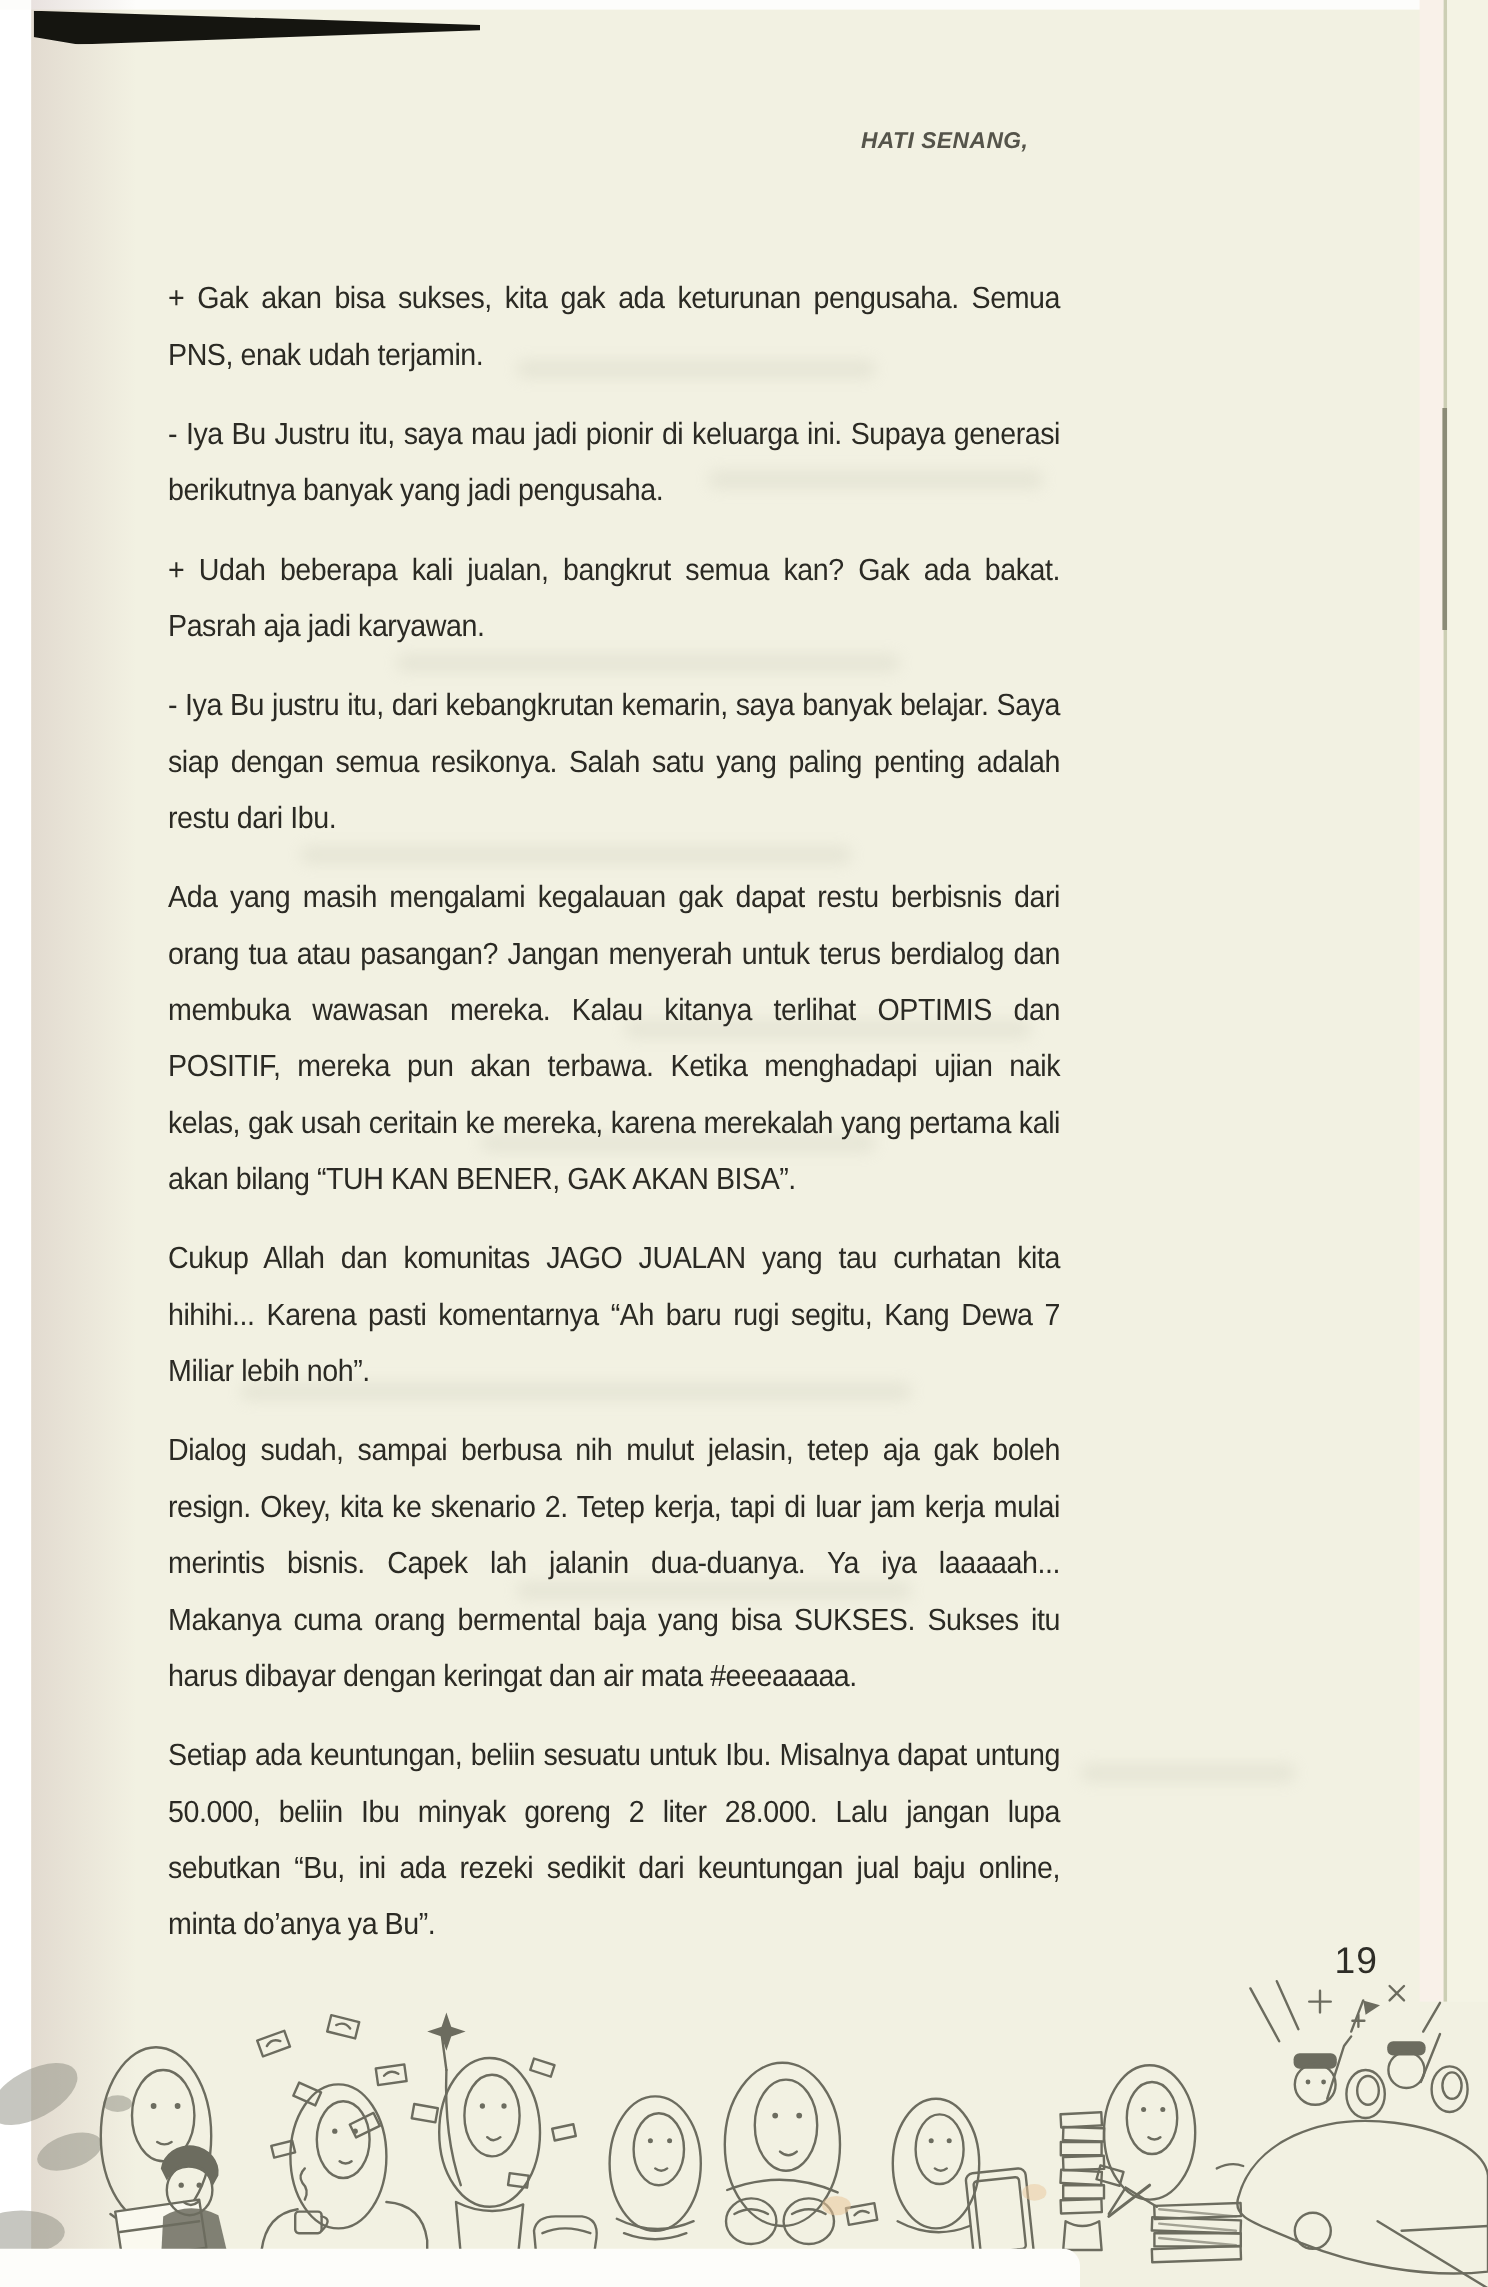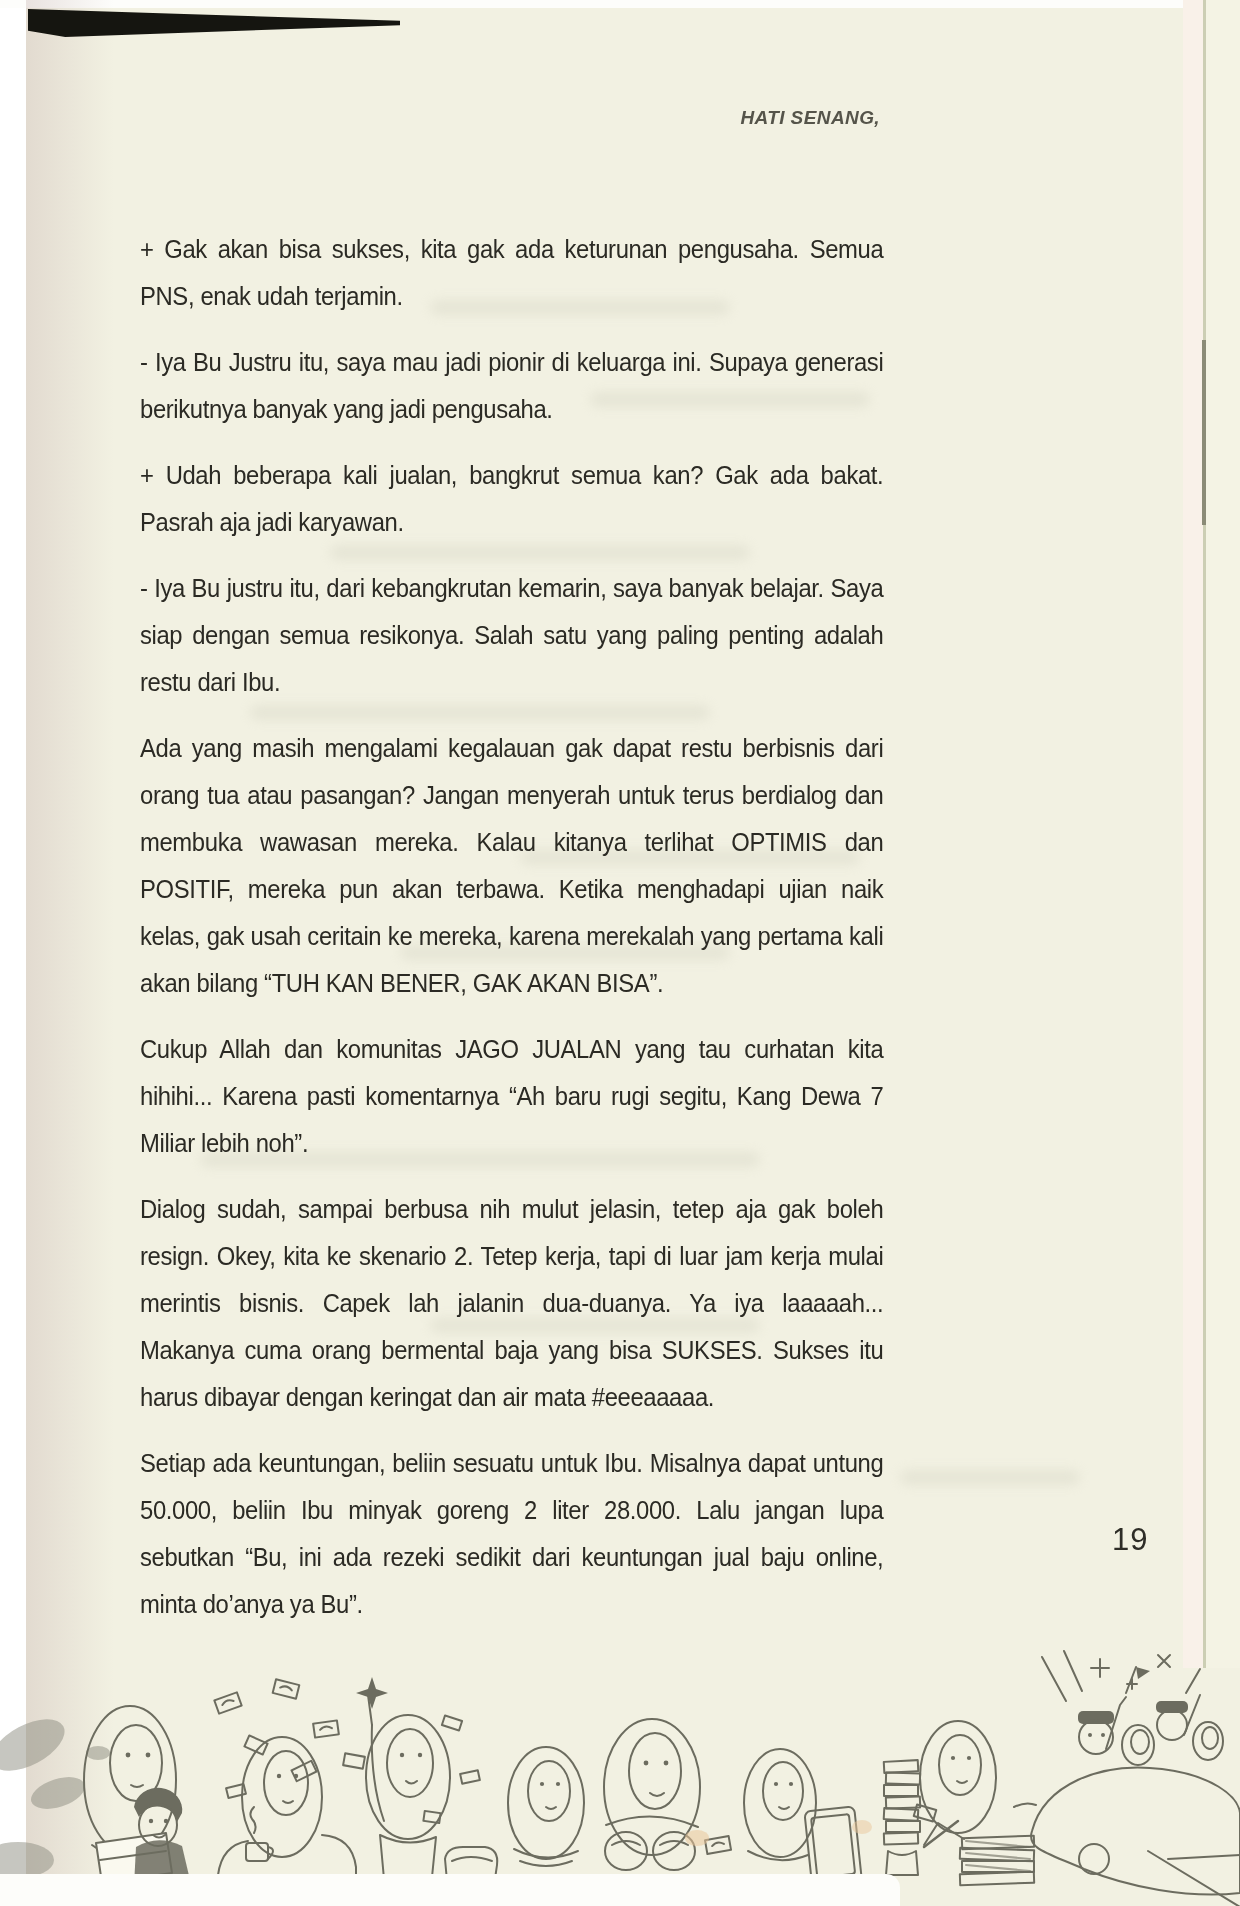--- a/index.html
+++ b/index.html
@@ -20,34 +20,34 @@
     position:absolute; left:26px; top:0; width:88px; height:1906px;
     background:linear-gradient(to right, rgba(200,182,178,0.38), rgba(200,182,178,0));
   }
   .right-pink { position:absolute; left:1183px; top:0; width:20px; height:1668px; background:#f9f1e9; }
   .right-line { position:absolute; left:1203px; top:0; width:3px; height:1668px; background:#ccceb4; }
   .right-line-dark { position:absolute; left:1202px; top:340px; width:4px; height:185px; background:#8b8b77; }
   .right-rest { position:absolute; left:1206px; top:0; width:34px; height:1668px; background:#f4f3e4; }
   .bottom-white { position:absolute; left:0; top:1874px; width:900px; height:32px; background:#fdfdfa; border-radius:0 14px 0 0; }
 
   .running-header {
-    position:absolute; top:104px; left:520px; width:360px;
+    position:absolute; top:104px; left:497px; width:360px;
     text-align:right; font-style:italic; font-weight:bold;
     font-size:19px; line-height:28px; letter-spacing:0.4px; color:#55544а;
     color:#55544a;
   }
   .content {
     position:absolute; left:140px; top:226px; width:795px;
     transform:scaleX(0.935); transform-origin:left top;
     font-size:25.5px; line-height:47px; letter-spacing:-0.4px;
     color:#2b2a24; text-align:justify;
   }
   .content p { margin:0 0 19px 0; }
   .page-number {
-    position:absolute; left:1112px; top:1522px; width:60px;
+    position:absolute; left:1112px; top:1616px; width:60px;
     font-size:31px; color:#2e2d27; letter-spacing:1px;
   }
   .ghost {
     position:absolute; background:#c9c9b8; opacity:0.30;
     filter:blur(6px); height:15px; border-radius:8px;
   }
   .footer-art { position:absolute; left:0; top:1645px; width:1240px; height:261px; }
   svg .ln { stroke:#6c6c5f; fill:none; stroke-width:2; stroke-linecap:round; stroke-linejoin:round; }
   svg .fillink { fill:#6c6c5f; stroke:none; }
 </style>

